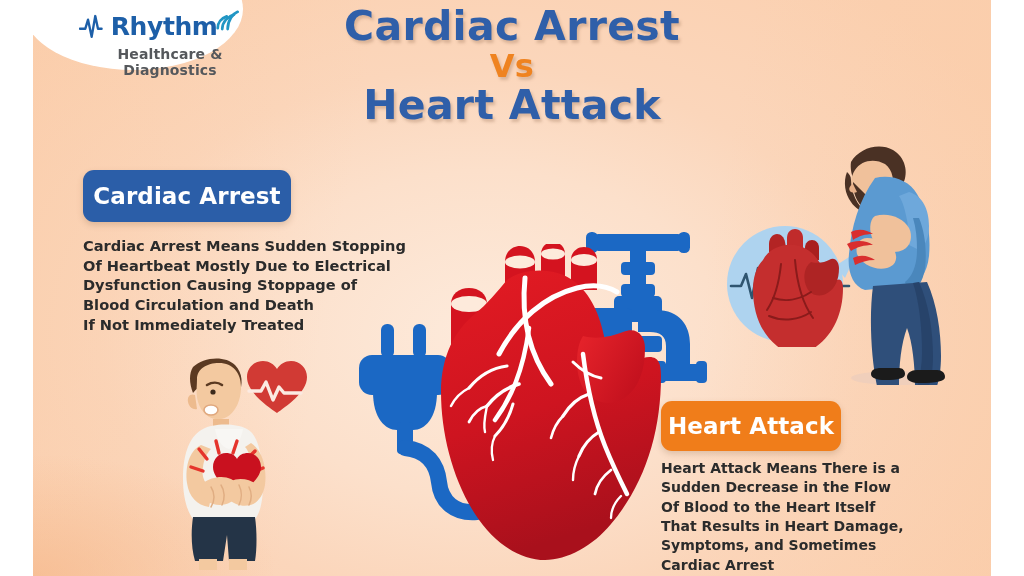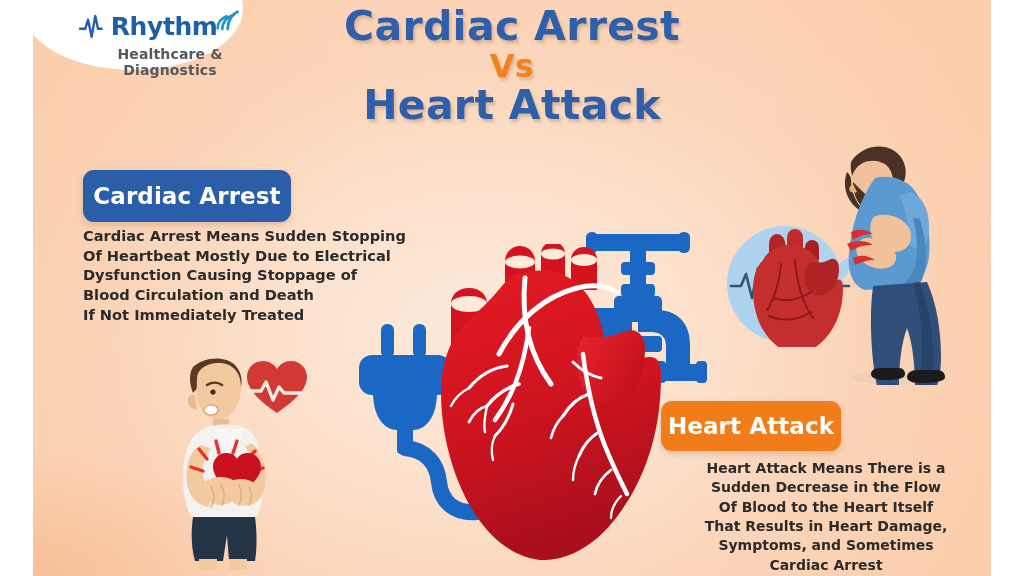--- a/index.html
+++ b/index.html
@@ -96,22 +96,22 @@
   
   .para{
     position:absolute; z-index:5;
     font-family:"DejaVu Sans", sans-serif;
     font-weight:700;
     color:#2b2b2b;
     font-size:14.6px;
     line-height:1.35;
     white-space:pre-line;
   }
-  .para-ca{ left:50px; top:226px; width:400px; }
-  .para-ha{ left:628px; top:459px; width:330px; font-size:14px; line-height:1.38;text-align:center; }
+  .para-ca{ left:50px; top:236px; width:400px; }
+  .para-ha{ left:628px; top:459px; width:330px; font-size:14px; line-height:1.38; }
 
   
   .heart-group{ position:absolute; left:320px; top:222px; width:350px; height:350px; z-index:4; }
   .plug{ position:absolute; left:2px; top:100px; z-index:3; }
   .faucet{ position:absolute; left:215px; top:2px; z-index:3; }
   .bigheart{ position:absolute; left:80px; top:22px; z-index:4; }
 
   
   .person-left{ position:absolute; left:130px; top:355px; z-index:4; }
   

